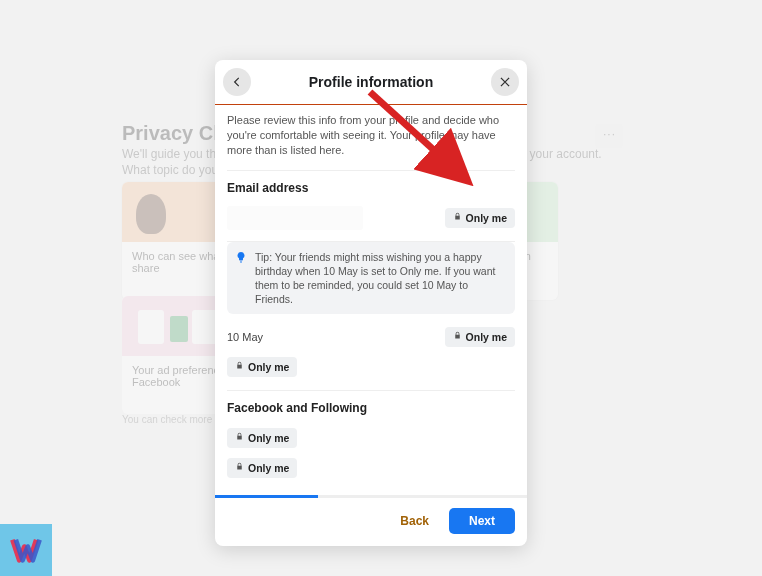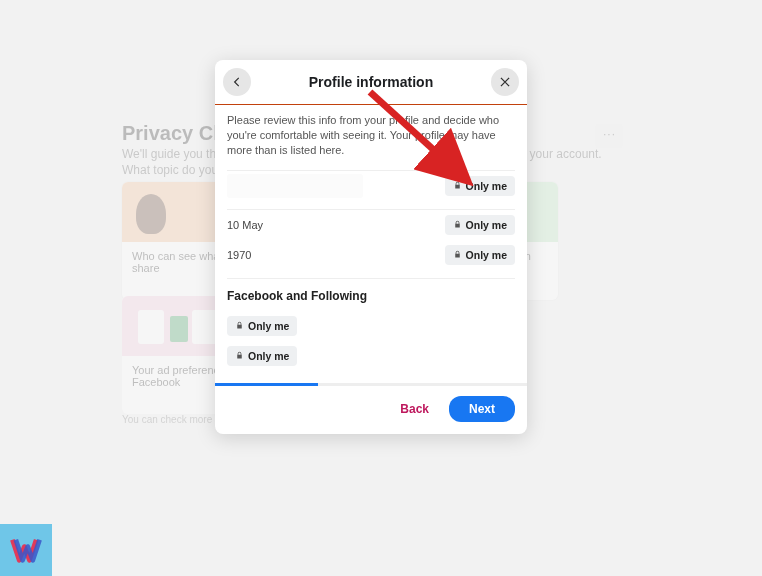--- a/index.html
+++ b/index.html
@@ -164,21 +164,21 @@
   }
   .row .label { flex: 1; padding-right: 6px; }
   .aud-btn {
     background: #eef0f2;
     border-radius: 4px;
     padding: 4px 8px;
     font-size: 10.5px;
     font-weight: 600;
     color: #222;
     display:flex;
-    align-items:center;
+    align-items:flex-start;
     gap:4px;
     cursor:pointer;
   }
   .aud-btn svg { width:9px; height:9px; fill:#555; }
   .divider { border-top:1px solid #eee; margin: 8px 0 0; }
   .tip {
     background:#f2f3f5;
     border-radius:6px;
     padding:8px 10px 8px 28px;
     font-size:10.5px;
@@ -206,34 +206,34 @@
   }
   .modal-footer {
     padding: 10px 12px 12px;
     display:flex;
     justify-content:flex-end;
     gap:8px;
   }
   .btn-back {
     background:transparent;
     border:none;
-    color:#be185d;
+    color:#a16207;
     font-weight:600;
     font-size:12px;
     padding:6px 12px;
     cursor:pointer;
   }
   .btn-next {
     background:#1877F2;
     border:none;
     color:#fff;
     font-weight:600;
     font-size:12px;
     padding:6px 20px;
-    border-radius:12px;
+    border-radius:5px;
     cursor:pointer;
   }
 
   
   .arrow-annot {
     position:absolute;
     left: 360px;
     top: 86px;
     pointer-events:none;
   }
@@ -311,42 +311,48 @@
     <div class="modal-title">Profile information</div>
     <div class="hbtn right">
       <svg viewBox="0 0 24 24">
           <path d="M5 5l14 14M19 5L5 19"></path>
         </svg>
     </div>
   </div>
   <div class="modal-body">
     <div class="desc">Please review this info from your profile and decide who you're comfortable with seeing it. Your profile may have more than is listed here.</div>
 
+    <div class="section-h">Email address</div>
     <div class="row">
       <div class="label blank-box" style="max-width:130px;"></div>
       <div class="aud-btn">
         <svg viewBox="0 0 24 24">
             <path d="M7 10V7a5 5 0 0110 0v3h1v10H6V10h1zm2 0h6V7a3 3 0 10-6 0v3z"></path>
           </svg>
         <span>Only me</span>
       </div>
     </div>
     <div class="divider"></div>
 
+    <div class="tip">
+      <svg class="tip-icon" viewBox="0 0 24 24">
+          <path fill="#1877F2" d="M12 2a7 7 0 00-4 12.7V17a2 2 0 002 2h4a2 2 0 002-2v-2.3A7 7 0 0012 2zm-2 19h4v1a1 1 0 01-1 1h-2a1 1 0 01-1-1v-1z"></path>
+        </svg>
+      <span>Tip: Your friends might miss wishing you a happy birthday when 10 May is set to Only me. If you want them to be reminded, you could set 10 May to Friends.</span>
+    </div>
     <div class="row">
       <div class="label">10 May</div>
       <div class="aud-btn">
         <svg viewBox="0 0 24 24">
             <path d="M7 10V7a5 5 0 0110 0v3h1v10H6V10h1zm2 0h6V7a3 3 0 10-6 0v3z"></path>
           </svg>
         <span>Only me</span>
       </div>
     </div>
     <div class="row">
-      <div class="label">1970</div>
       <div class="aud-btn">
         <svg viewBox="0 0 24 24">
             <path d="M7 10V7a5 5 0 0110 0v3h1v10H6V10h1zm2 0h6V7a3 3 0 10-6 0v3z"></path>
           </svg>
         <span>Only me</span>
       </div>
     </div>
     <div class="divider"></div>
 
     <div class="section-h">Facebook and Following</div>

